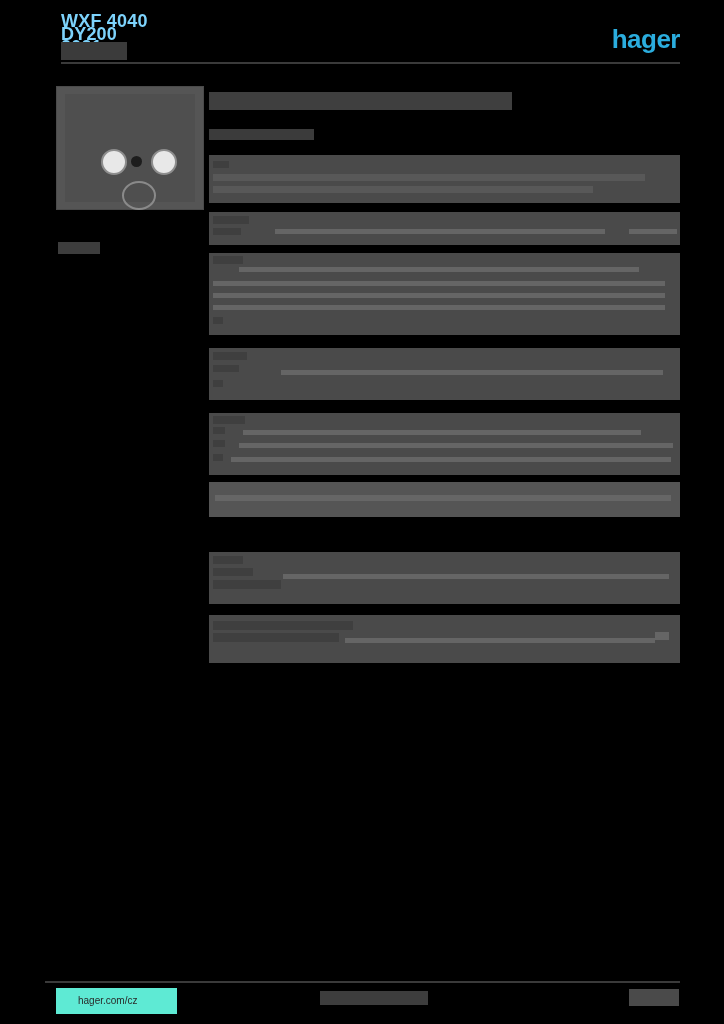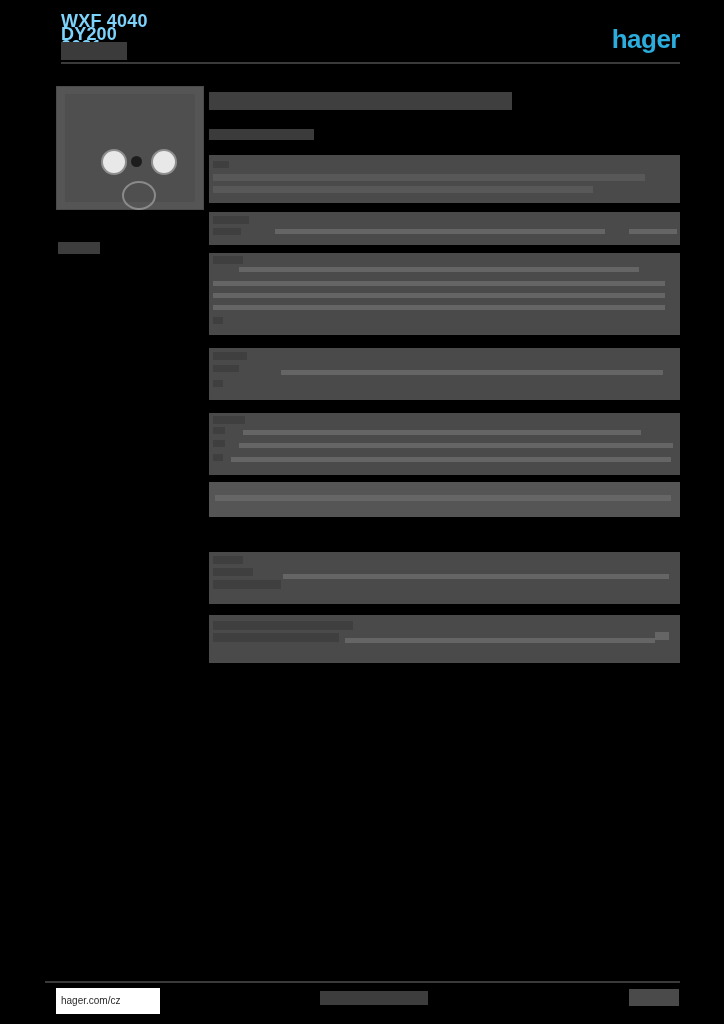--- a/index.html
+++ b/index.html
@@ -161,27 +161,27 @@
     left: 45px;
     top: 981px;
     width: 635px;
     height: 2px;
     background: #3a3a3a;
   }
   .footer-url {
     position: absolute;
     left: 56px;
     top: 988px;
-    width: 104px;
+    width: 121px;
     height: 26px;
-    background: #ffffff;
+    background: #5eead4;
     color: #2a2a2a;
     font-size: 10px;
     line-height: 26px;
-    padding-left: 5px;
+    padding-left: 22px;
     box-sizing: border-box;
   }
   .footer-center {
     position: absolute;
     left: 320px;
     top: 991px;
     width: 108px;
     height: 14px;
     background: #3d3d3d;
   }

